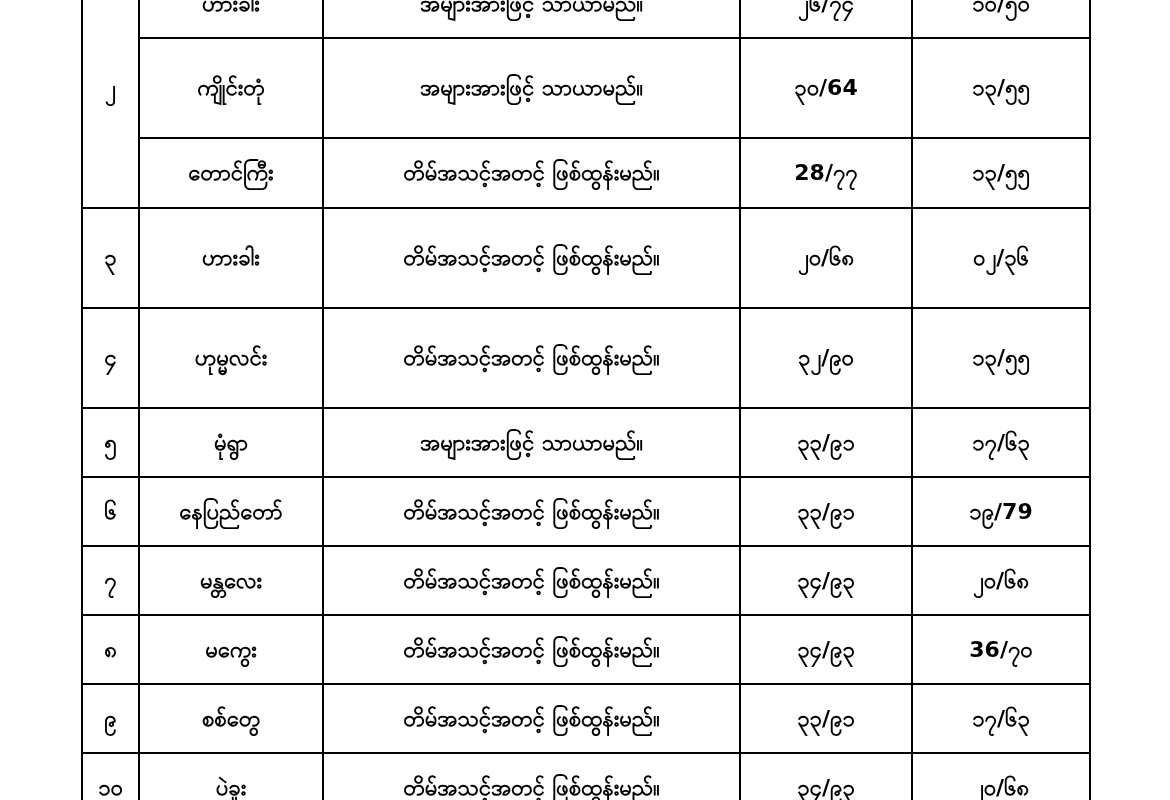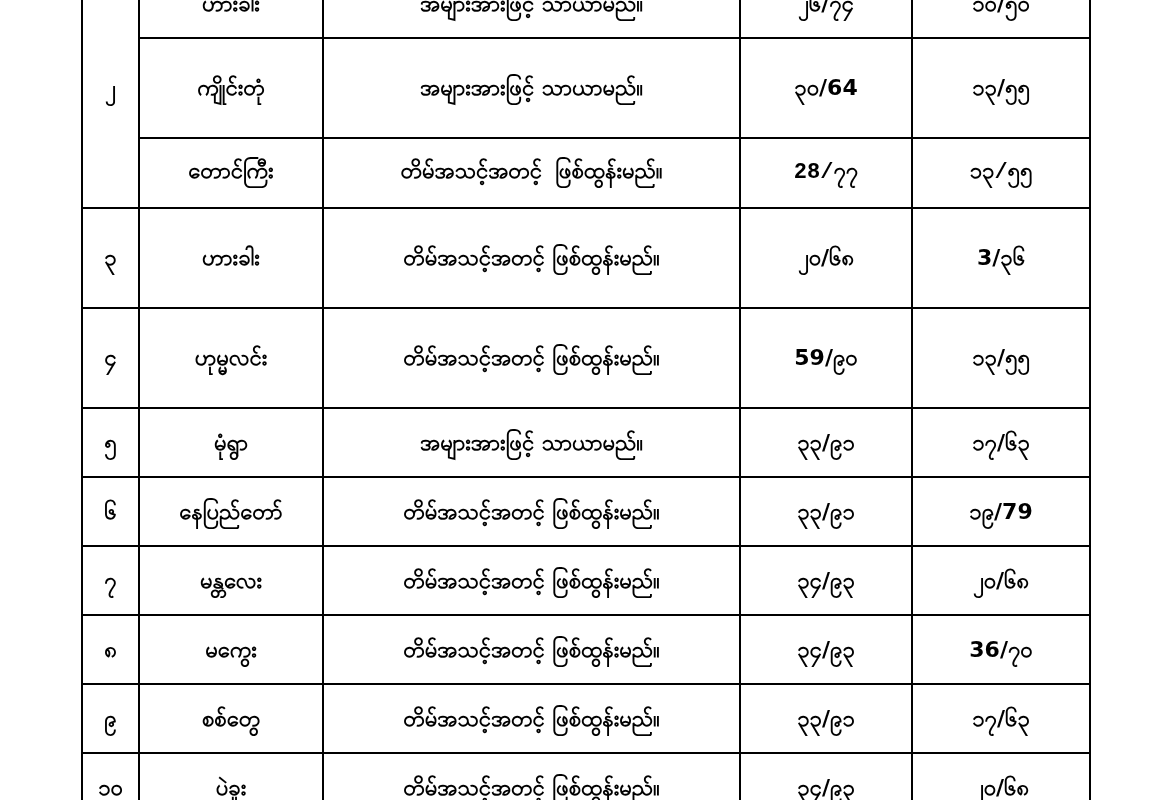--- a/index.html
+++ b/index.html
@@ -50,21 +50,21 @@
   col.c-max   { width: 172px; }
   col.c-min   { width: 178px; }
 
   td.cell-no   { font-size: 23px; }
   td.cell-town { font-size: 23px; }
   td.cell-fore { font-size: 23px; }
   td.cell-max  { font-size: 24px; }
   td.cell-min  { font-size: 24px; }
 
   tr.r-tall td { height: 98px; }
-  tr.r-mid td  { height: 68px; font-family: Liberation Mono, monospace; }
+  tr.r-mid td  { height: 68px; }
   tr.r-short td { height: 67px; }
 </style>
 </head>
 <body>
 
 <div class="page">
   <div class="table-wrap">
     <table class="weather-table">
       <colgroup>
         <col class="c-no">
@@ -95,28 +95,28 @@
           <td class="cell-fore">တိမ်အသင့်အတင့် ဖြစ်ထွန်းမည်။</td>
           <td class="cell-max">28/၇၇</td>
           <td class="cell-min">၁၃/၅၅</td>
         </tr>
 
         <tr class="r-tall">
           <td class="cell-no">၃</td>
           <td class="cell-town">ဟားခါး</td>
           <td class="cell-fore">တိမ်အသင့်အတင့် ဖြစ်ထွန်းမည်။</td>
           <td class="cell-max">၂၀/၆၈</td>
-          <td class="cell-min">3/၃၆</td>
+          <td class="cell-min">၀၂/၃၆</td>
         </tr>
 
         <tr class="r-tall">
           <td class="cell-no">၄</td>
           <td class="cell-town">ဟုမ္မလင်း</td>
           <td class="cell-fore">တိမ်အသင့်အတင့် ဖြစ်ထွန်းမည်။</td>
-          <td class="cell-max">59/၉၀</td>
+          <td class="cell-max">၃၂/၉၀</td>
           <td class="cell-min">၁၃/၅၅</td>
         </tr>
 
         <tr class="r-short">
           <td class="cell-no">၅</td>
           <td class="cell-town">မုံရွာ</td>
           <td class="cell-fore">အများအားဖြင့် သာယာမည်။</td>
           <td class="cell-max">၃၃/၉၁</td>
           <td class="cell-min">၁၇/၆၃</td>
         </tr>

